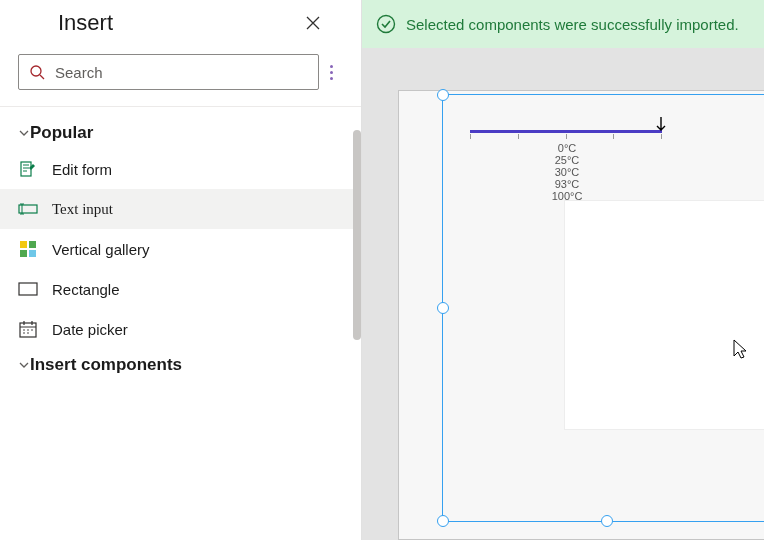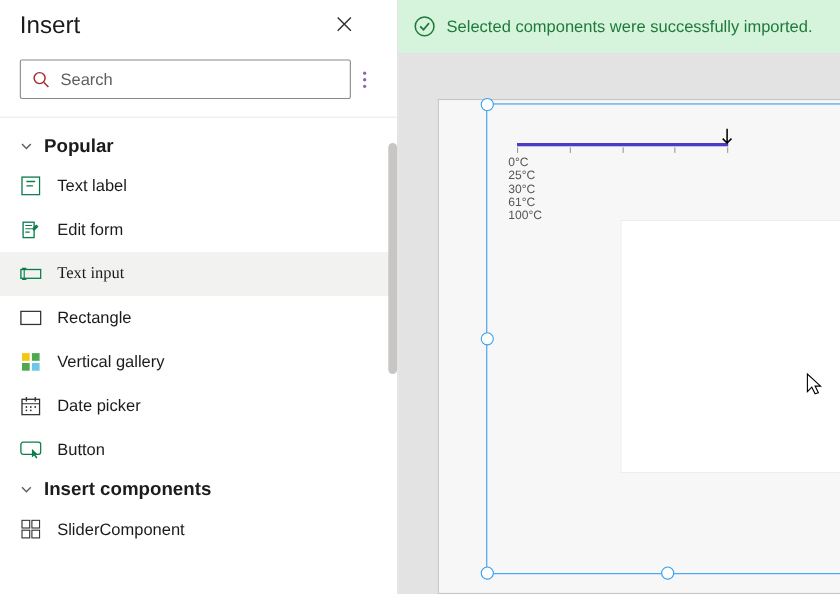--- a/index.html
+++ b/index.html
@@ -15,23 +15,24 @@
     .insert-panel {
       width: 362px;
       background: #fff;
       display: flex;
       flex-direction: column;
       border-right: 1px solid #e1e1e1;
       position: relative;
     }
     .panel-header {
       display: flex;
-      align-items: flex-start;
+      align-items: center;
       justify-content: space-between;
       padding: 10px 36px 6px 18px;
+      margin-left: 40px;
     }
     .panel-title {
       font-size: 22px;
       font-weight: 400;
       color: #1b1b1b;
     }
     .close-btn {
       width: 24px;
       height: 24px;
       display: flex;
@@ -78,21 +79,21 @@
       width: 3px; height: 3px; border-radius: 50%; background: #8764b8;
     }
     .list-scroll {
       flex: 1;
       overflow-y: auto;
       padding: 10px 0 6px 0;
     }
     .section-header {
       display: flex;
       align-items: center;
-      gap: 10px;
+      gap: 0;
       padding: 6px 18px;
       cursor: pointer;
     }
     .section-header .chev {
       color: #605e5c;
     }
     .section-title {
       font-weight: 600;
       font-size: 17px;
       color: #1b1b1b;
@@ -126,20 +127,21 @@
       width: 8px;
       height: 210px;
       background: #c8c6c4;
       border-radius: 4px;
     }
     
     .canvas-area {
       flex: 1;
       position: relative;
       background: #e3e3e3;
+      text-align: center;
     }
     .success-banner {
       position: absolute;
       top: 0; left: 0; right: 0;
       height: 48px;
       background: #d6f3dc;
       display: flex;
       align-items: center;
       gap: 10px;
       padding: 0 14px;
@@ -256,116 +258,87 @@
 
   <div class="list-scroll">
 
     <div class="section-header">
       <svg class="chev" width="12" height="12" viewBox="0 0 12 12">
           <path d="M2 4 L6 8 L10 4" stroke="#605e5c" stroke-width="1.3" fill="none"></path>
         </svg>
       <span class="section-title">Popular</span>
     </div>
 
-    <div class="list-item">
-      <span class="item-icon">
-        <svg width="18" height="18" viewBox="0 0 18 18">
-            <rect x="1" y="1" width="16" height="16" stroke="#0a7d4a" stroke-width="1.2" fill="none"></rect>
-            <path d="M5 5 H13 M5 9 H11" stroke="#0a7d4a" stroke-width="1.2"></path>
-          </svg>
-      </span>
-      <span>Text label</span>
-    </div>
 
     <div class="list-item">
       <span class="item-icon">
         <svg width="18" height="18" viewBox="0 0 18 18">
             <rect x="2" y="2" width="10" height="14" stroke="#0a7d4a" stroke-width="1.2" fill="none"></rect>
             <path d="M4 5 H10 M4 8 H10 M4 11 H8" stroke="#0a7d4a" stroke-width="1"></path>
             <path d="M12 10 L16 6 L14 4 L10 8 Z" fill="#0a7d4a"></path>
           </svg>
       </span>
       <span>Edit form</span>
     </div>
 
     <div class="list-item hovered">
       <span class="item-icon">
         <svg width="20" height="14" viewBox="0 0 20 14">
             <rect x="1" y="3" width="18" height="8" stroke="#0a7d4a" stroke-width="1.2" fill="none"></rect>
             <path d="M4 2 V12 M2 2 H6 M2 12 H6" stroke="#0a7d4a" stroke-width="1"></path>
           </svg>
       </span>
       <span>Text input</span>
-    </div>
-
-    <div class="list-item">
-      <span class="item-icon">
-        <svg width="20" height="14" viewBox="0 0 20 14">
-            <rect x="1" y="1" width="18" height="12" stroke="#323130" stroke-width="1.2" fill="none"></rect>
-          </svg>
-      </span>
-      <span>Rectangle</span>
     </div>
 
     <div class="list-item">
       <span class="item-icon">
         <svg width="18" height="18" viewBox="0 0 18 18">
             <rect x="1" y="1" width="7" height="7" fill="#f2c811"></rect>
             <rect x="10" y="1" width="7" height="7" fill="#4fa84f"></rect>
             <rect x="1" y="10" width="7" height="7" fill="#4fa84f"></rect>
             <rect x="10" y="10" width="7" height="7" fill="#6ec7e8"></rect>
           </svg>
       </span>
       <span>Vertical gallery</span>
+    </div>
+
+    <div class="list-item">
+      <span class="item-icon">
+        <svg width="20" height="14" viewBox="0 0 20 14">
+            <rect x="1" y="1" width="18" height="12" stroke="#323130" stroke-width="1.2" fill="none"></rect>
+          </svg>
+      </span>
+      <span>Rectangle</span>
     </div>
 
     <div class="list-item">
       <span class="item-icon">
         <svg width="18" height="18" viewBox="0 0 18 18">
             <rect x="1" y="3" width="16" height="14" stroke="#323130" stroke-width="1.2" fill="none"></rect>
             <path d="M1 7 H17" stroke="#323130" stroke-width="1"></path>
             <path d="M5 1 V5 M13 1 V5" stroke="#323130" stroke-width="1.2"></path>
             <circle cx="5" cy="10" r="0.8" fill="#323130"></circle>
             <circle cx="9" cy="10" r="0.8" fill="#323130"></circle>
             <circle cx="13" cy="10" r="0.8" fill="#323130"></circle>
             <circle cx="5" cy="13" r="0.8" fill="#323130"></circle>
             <circle cx="9" cy="13" r="0.8" fill="#323130"></circle>
           </svg>
       </span>
       <span>Date picker</span>
     </div>
 
-    <div class="list-item">
-      <span class="item-icon">
-        <svg width="20" height="16" viewBox="0 0 20 16">
-            <rect x="1" y="1" width="18" height="11" rx="2" stroke="#0a7d4a" stroke-width="1.2" fill="none"></rect>
-            <path d="M11 7 L11 15 L13 13 L15 16 L16 15 L14 12 L16 12 Z" fill="#0a7d4a"></path>
-          </svg>
-      </span>
-      <span>Button</span>
-    </div>
 
     <div class="section-header">
       <svg class="chev" width="12" height="12" viewBox="0 0 12 12">
           <path d="M2 4 L6 8 L10 4" stroke="#605e5c" stroke-width="1.3" fill="none"></path>
         </svg>
       <span class="section-title">Insert components</span>
     </div>
 
-    <div class="list-item">
-      <span class="item-icon">
-        <svg width="18" height="18" viewBox="0 0 18 18">
-            <rect x="1" y="1" width="7" height="7" stroke="#323130" stroke-width="1" fill="none"></rect>
-            <rect x="10" y="1" width="7" height="7" stroke="#323130" stroke-width="1" fill="none"></rect>
-            <rect x="1" y="10" width="7" height="7" stroke="#323130" stroke-width="1" fill="none"></rect>
-            <rect x="10" y="10" width="7" height="7" stroke="#323130" stroke-width="1" fill="none"></rect>
-          </svg>
-      </span>
-      <span>SliderComponent</span>
-    </div>
 
   </div>
 
   <div class="scrollbar-thumb"></div>
 </div>
 
 <div class="canvas-area">
   <div class="success-banner">
     <svg width="20" height="20" viewBox="0 0 20 20">
         <circle cx="10" cy="10" r="8.5" stroke="#1f7a3a" stroke-width="1.4" fill="none"></circle>
@@ -388,21 +361,21 @@
     <span class="tick-mark"></span>
       <span class="tick-mark"></span>
       <span class="tick-mark"></span>
       <span class="tick-mark"></span>
       <span class="tick-mark"></span>
   </div>
   <div class="ticks-row">
     <span>0°C</span>
     <span>25°C</span>
     <span>30°C</span>
-    <span>61°C</span>
+    <span>93°C</span>
     <span>100°C</span>
   </div>
 
   <div class="selection-rect">
     <div class="sel-handle sh-tl"></div>
 
     <div class="sel-handle sh-ml"></div>
     <div class="sel-handle sh-bl"></div>
     <div class="sel-handle sh-bm"></div>
   </div>

